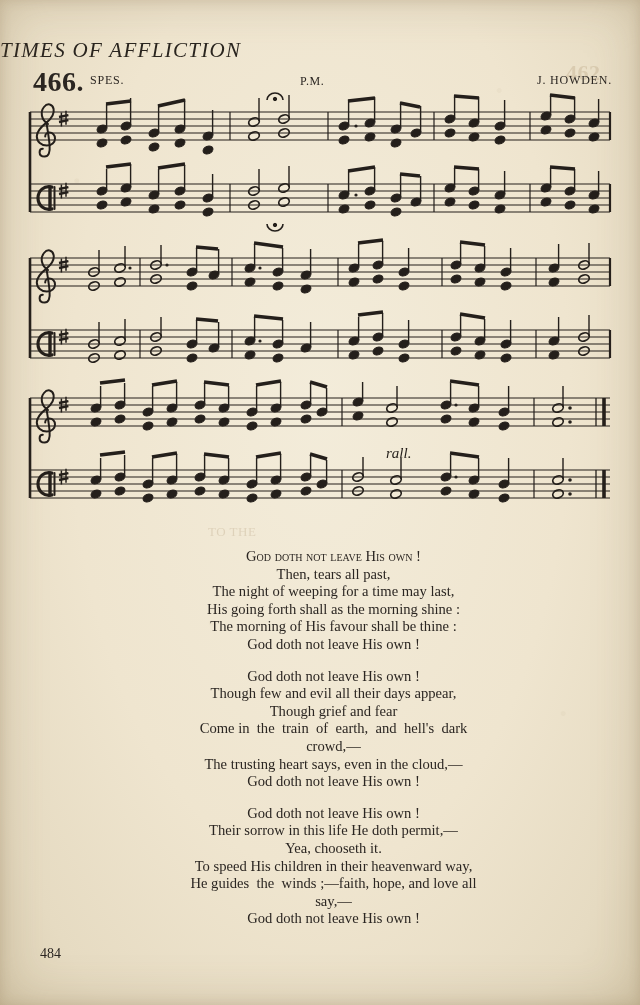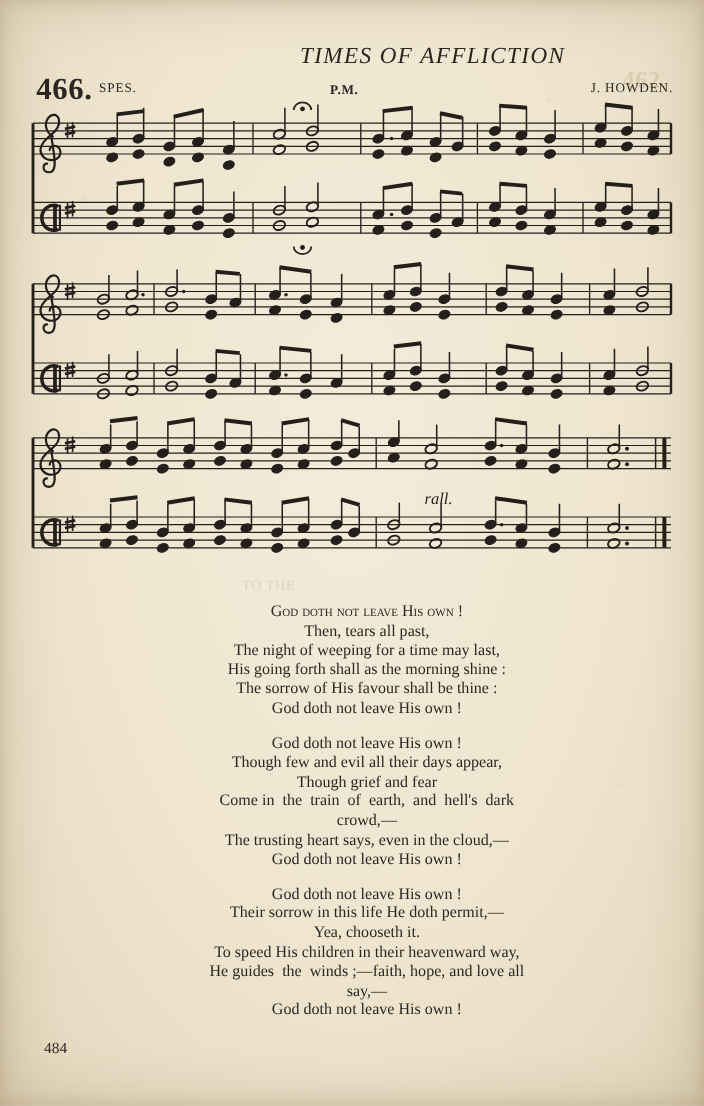--- a/index.html
+++ b/index.html
@@ -49,21 +49,21 @@
     letter-spacing: 0.5px;
     pointer-events: none;
     user-select: none;
   }
 
   .header-title {
     position: absolute;
     top: 38px;
     left: 0;
     width: 514px;
-    text-align: right;
+    text-align: left;
     font-family: "Liberation Serif", serif;
     font-style: italic;
     font-size: 21px;
     letter-spacing: 1.3px;
     color: #2a251f;
   }
 
   .hymn-number {
     position: absolute;
     left: 33px;
@@ -78,21 +78,21 @@
     top: 73px;
     font-size: 12px;
     letter-spacing: 0.8px;
   }
   .meter {
     position: absolute;
     left: 300px;
     top: 74px;
     font-size: 12px;
     letter-spacing: 0.6px;
-    font-weight: bold;
+    font-weight: normal;
   }
   .composer {
     position: absolute;
     right: 28px;
     top: 73px;
     font-size: 12px;
     letter-spacing: 0.8px;
   }
 
   .music {
@@ -128,21 +128,21 @@
 
   
   svg text { font-family: "Liberation Serif", serif; }
 </style>
 </head>
 <body>
 
 <div class="page">
   <div class="grain"></div>
 
-  <div class="bleed" style="left:220px; top:524px; font-size:13px;">TO THE</div>
+  <div class="bleed" style="left:208px; top:524px; font-size:13px;">TO THE</div>
   <div class="bleed" style="left:566px; top:60px; font-size:22px; font-weight:bold;">462</div>
 
   <div class="header-title">TIMES OF AFFLICTION</div>
 
   <div class="hymn-number">466.</div>
   <div class="tune-name">SPES.</div>
   <div class="meter">P.M.</div>
   <div class="composer">J. HOWDEN.</div>
 
   <div class="music">
@@ -1090,21 +1090,21 @@
     </svg>
   </div>
 
   <div class="verses">
 
     <div class="verse">
       <span class="ln sc">God doth not leave His own !</span>
       <span class="ln">Then, tears all past,</span>
       <span class="ln">The night of weeping for a time may last,</span>
       <span class="ln">His going forth shall as the morning shine :</span>
-      <span class="ln">The sorrow of His favour shall be thine :</span>
+      <span class="ln">The morning of His favour shall be thine :</span>
       <span class="ln">God doth not leave His own !</span>
     </div>
 
     <div class="verse">
       <span class="ln">God doth not leave His own !</span>
       <span class="ln">Though few and evil all their days appear,</span>
       <span class="ln">Though grief and fear</span>
       <span class="ln">Come in  the  train  of  earth,  and  hell's  dark</span>
       <span class="ln">crowd,—</span>
       <span class="ln">The trusting heart says, even in the cloud,—</span>

